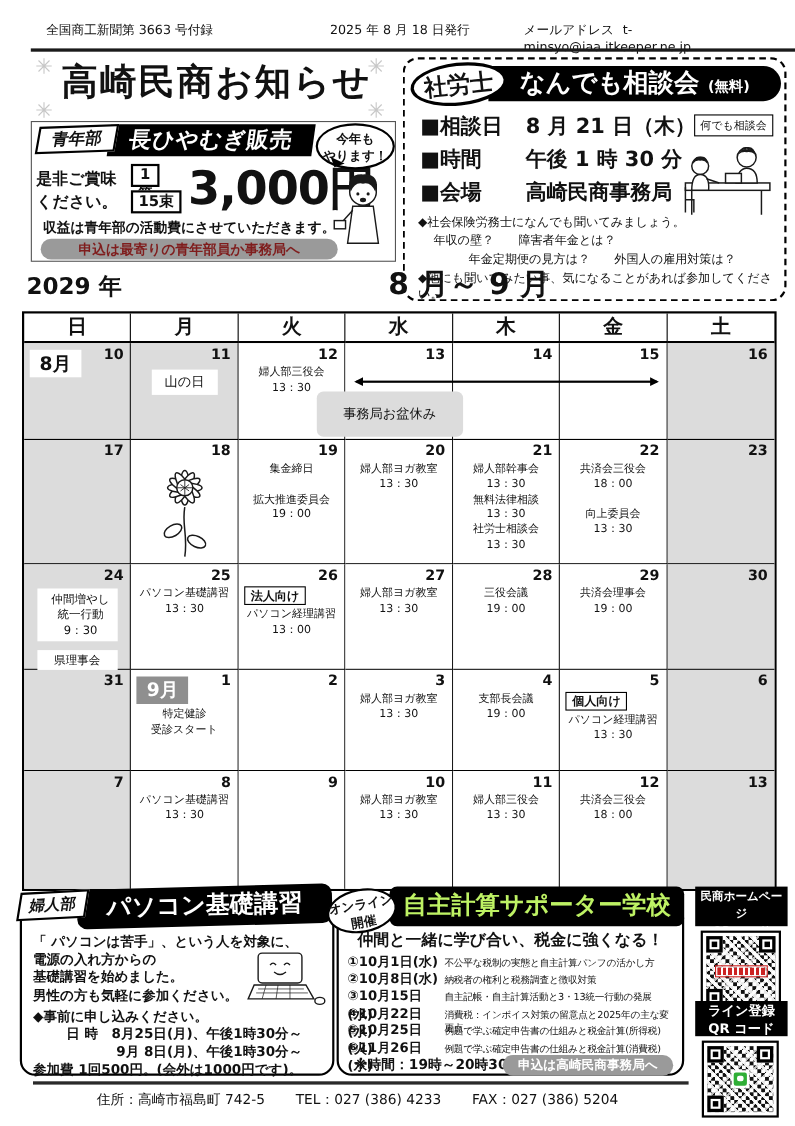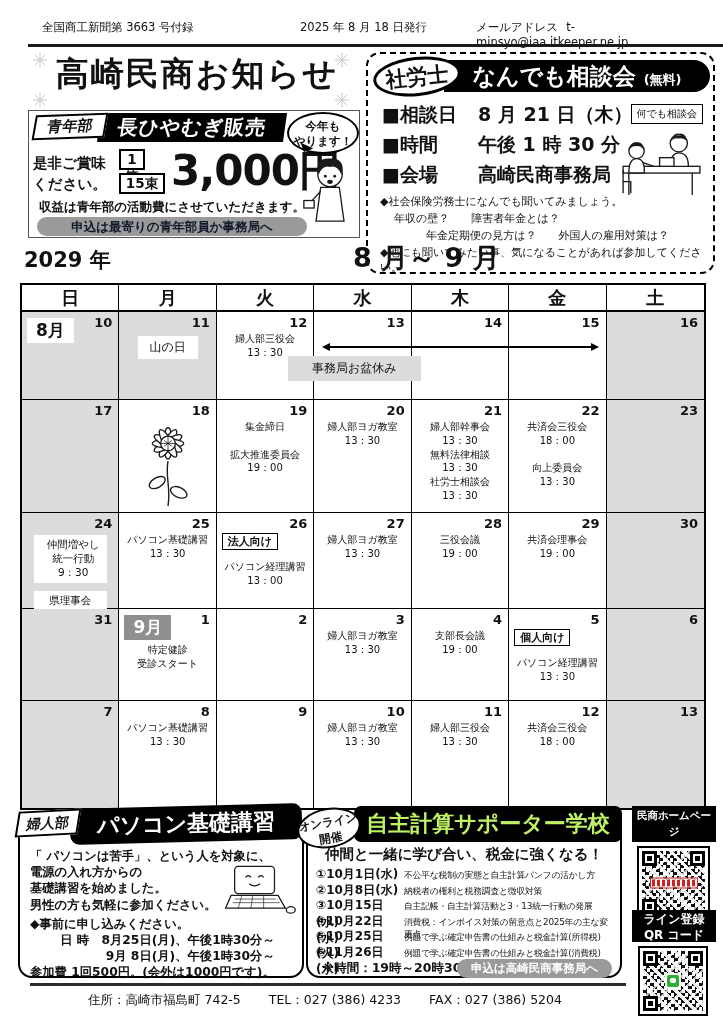--- a/index.html
+++ b/index.html
@@ -38,21 +38,21 @@
   .hy-bubble::after { content:""; position:absolute; left:8px; bottom:-7px;
                width:0; height:0; border:7px solid transparent; border-top-color:#000;
                transform:rotate(25deg); }
   .hy-lead  { left:4px; top:42px; font-size:14.5px; font-weight:bold; line-height:1.45; }
   .hy-unit1 { left:90px; top:38px; width:26px; height:21px; border:2px solid #000;
               font-weight:bold; font-size:13.5px; text-align:center; line-height:17px; background:#fff;}
   .hy-unit2 { left:90px; top:62px; width:46px; height:21px; border:2px solid #000;
               font-weight:bold; font-size:13.5px; text-align:center; line-height:17px; background:#fff;}
   .hy-price { left:142px; top:32px; font-size:42px; font-weight:900; letter-spacing:-1px; }
   .hy-note  { left:10px; top:88px; font-size:12.5px; font-weight:bold; }
-  .hy-apply { left:8px; top:106px; width:270px; height:19px; background:#9a9a9a; color:#0f172a;
+  .hy-apply { left:8px; top:106px; width:270px; height:19px; background:#9a9a9a; color:#7f1d1d;
               border-radius:10px; text-align:center; font-size:12.5px; font-weight:bold;
               line-height:19px; }
   .hy-woman { right:1px; top:40px; width:56px; height:86px; }
 
   
   .sod { left:366px; top:52px; width:349px; height:222px;
          border:2px dashed #000; border-radius:14px; }
   .sod-badge { left:5px; top:3px; width:88px; height:39px; border:3px solid #000;
                border-radius:50%; background:#fff; font-size:21px; font-weight:900;
                text-align:center; line-height:34px; transform:rotate(-6deg); z-index:2; }
@@ -84,35 +84,35 @@
   .w5 .cell { border-bottom:none; }
   .w1 .cell{height:88px;} .w2 .cell{height:113px;} .w3 .cell{height:96px;}
   .w4 .cell{height:92px;} .w5 .cell{height:107px;}
   .cell.g { background:#dcdcdc; }
   .dt { position:absolute; top:3px; right:6px; font-weight:bold; font-size:13px; }
   .mb { position:absolute; left:5px; top:6px; font-weight:900; font-size:17px; padding:1px 9px; }
   .mb8 { background:#fff; }
   .mb9 { background:#8f8f8f; color:#fff; }
   .ev { margin-top:20px; text-align:center; font-size:10px; line-height:1.38; white-space:pre-line; }
   .ev.under-badge { margin-top:34px; }
-  .ev.tight { margin-top:10px; }
+  .ev.tight { margin-top:2px; }
   .wb { background:#fff; margin:24px auto 0; width:62%; text-align:center;
         font-size:12px; padding:3px 2px; white-space:pre-line; }
   .wb.sm { width:76%; font-size:10.5px; margin-top:8px; }
   .wb.sm.first { margin-top:22px;padding-left:8px; }
   .tg { display:inline-block; border:1.5px solid #000; font-size:11px; font-weight:bold;
         padding:0 5px; margin:20px 0 0 5px; background:#fff; }
   .obon-arrow { position:absolute; top:34px; left:calc(42.857% + 10px);
         width:calc(42.857% - 20px); height:0; border-top:2px solid #000; }
   .obon-arrow::before,.obon-arrow::after { content:""; position:absolute; top:-5px;
         width:0; height:0; border:4px solid transparent; }
   .obon-arrow::before { left:-2px; border-right:8px solid #000; border-left:0; }
   .obon-arrow::after  { right:-2px; border-left:8px solid #000; border-right:0; }
   .obon-label { position:absolute; top:44px; left:39%; background:#dcdcdc;
-        font-size:12px; padding:4px 24px; }
+        font-size:12px; padding:12px 24px;border-radius:6px; }
   .sunflower { display:block; margin:18px auto 0; width:56px; height:90px; }
 
   
   .bbox { border:2.5px solid #000; border-radius:14px; background:#fff; }
   .pcx { left:18px; top:822px; width:286px; height:156px; }
   .pc-badge { left:-3px; top:-14px; width:62px; height:26px; background:#fff;
               border:2.5px solid #000; transform:skewX(-12deg) rotate(-3deg);
               font-weight:900; font-size:14px; text-align:center; line-height:22px; z-index:2;}
   .pc-banner { left:50px; top:-18px; width:232px; height:36px; background:#000; color:#fff;
                border-radius:9px; font-weight:900; font-size:22px; text-align:center;

